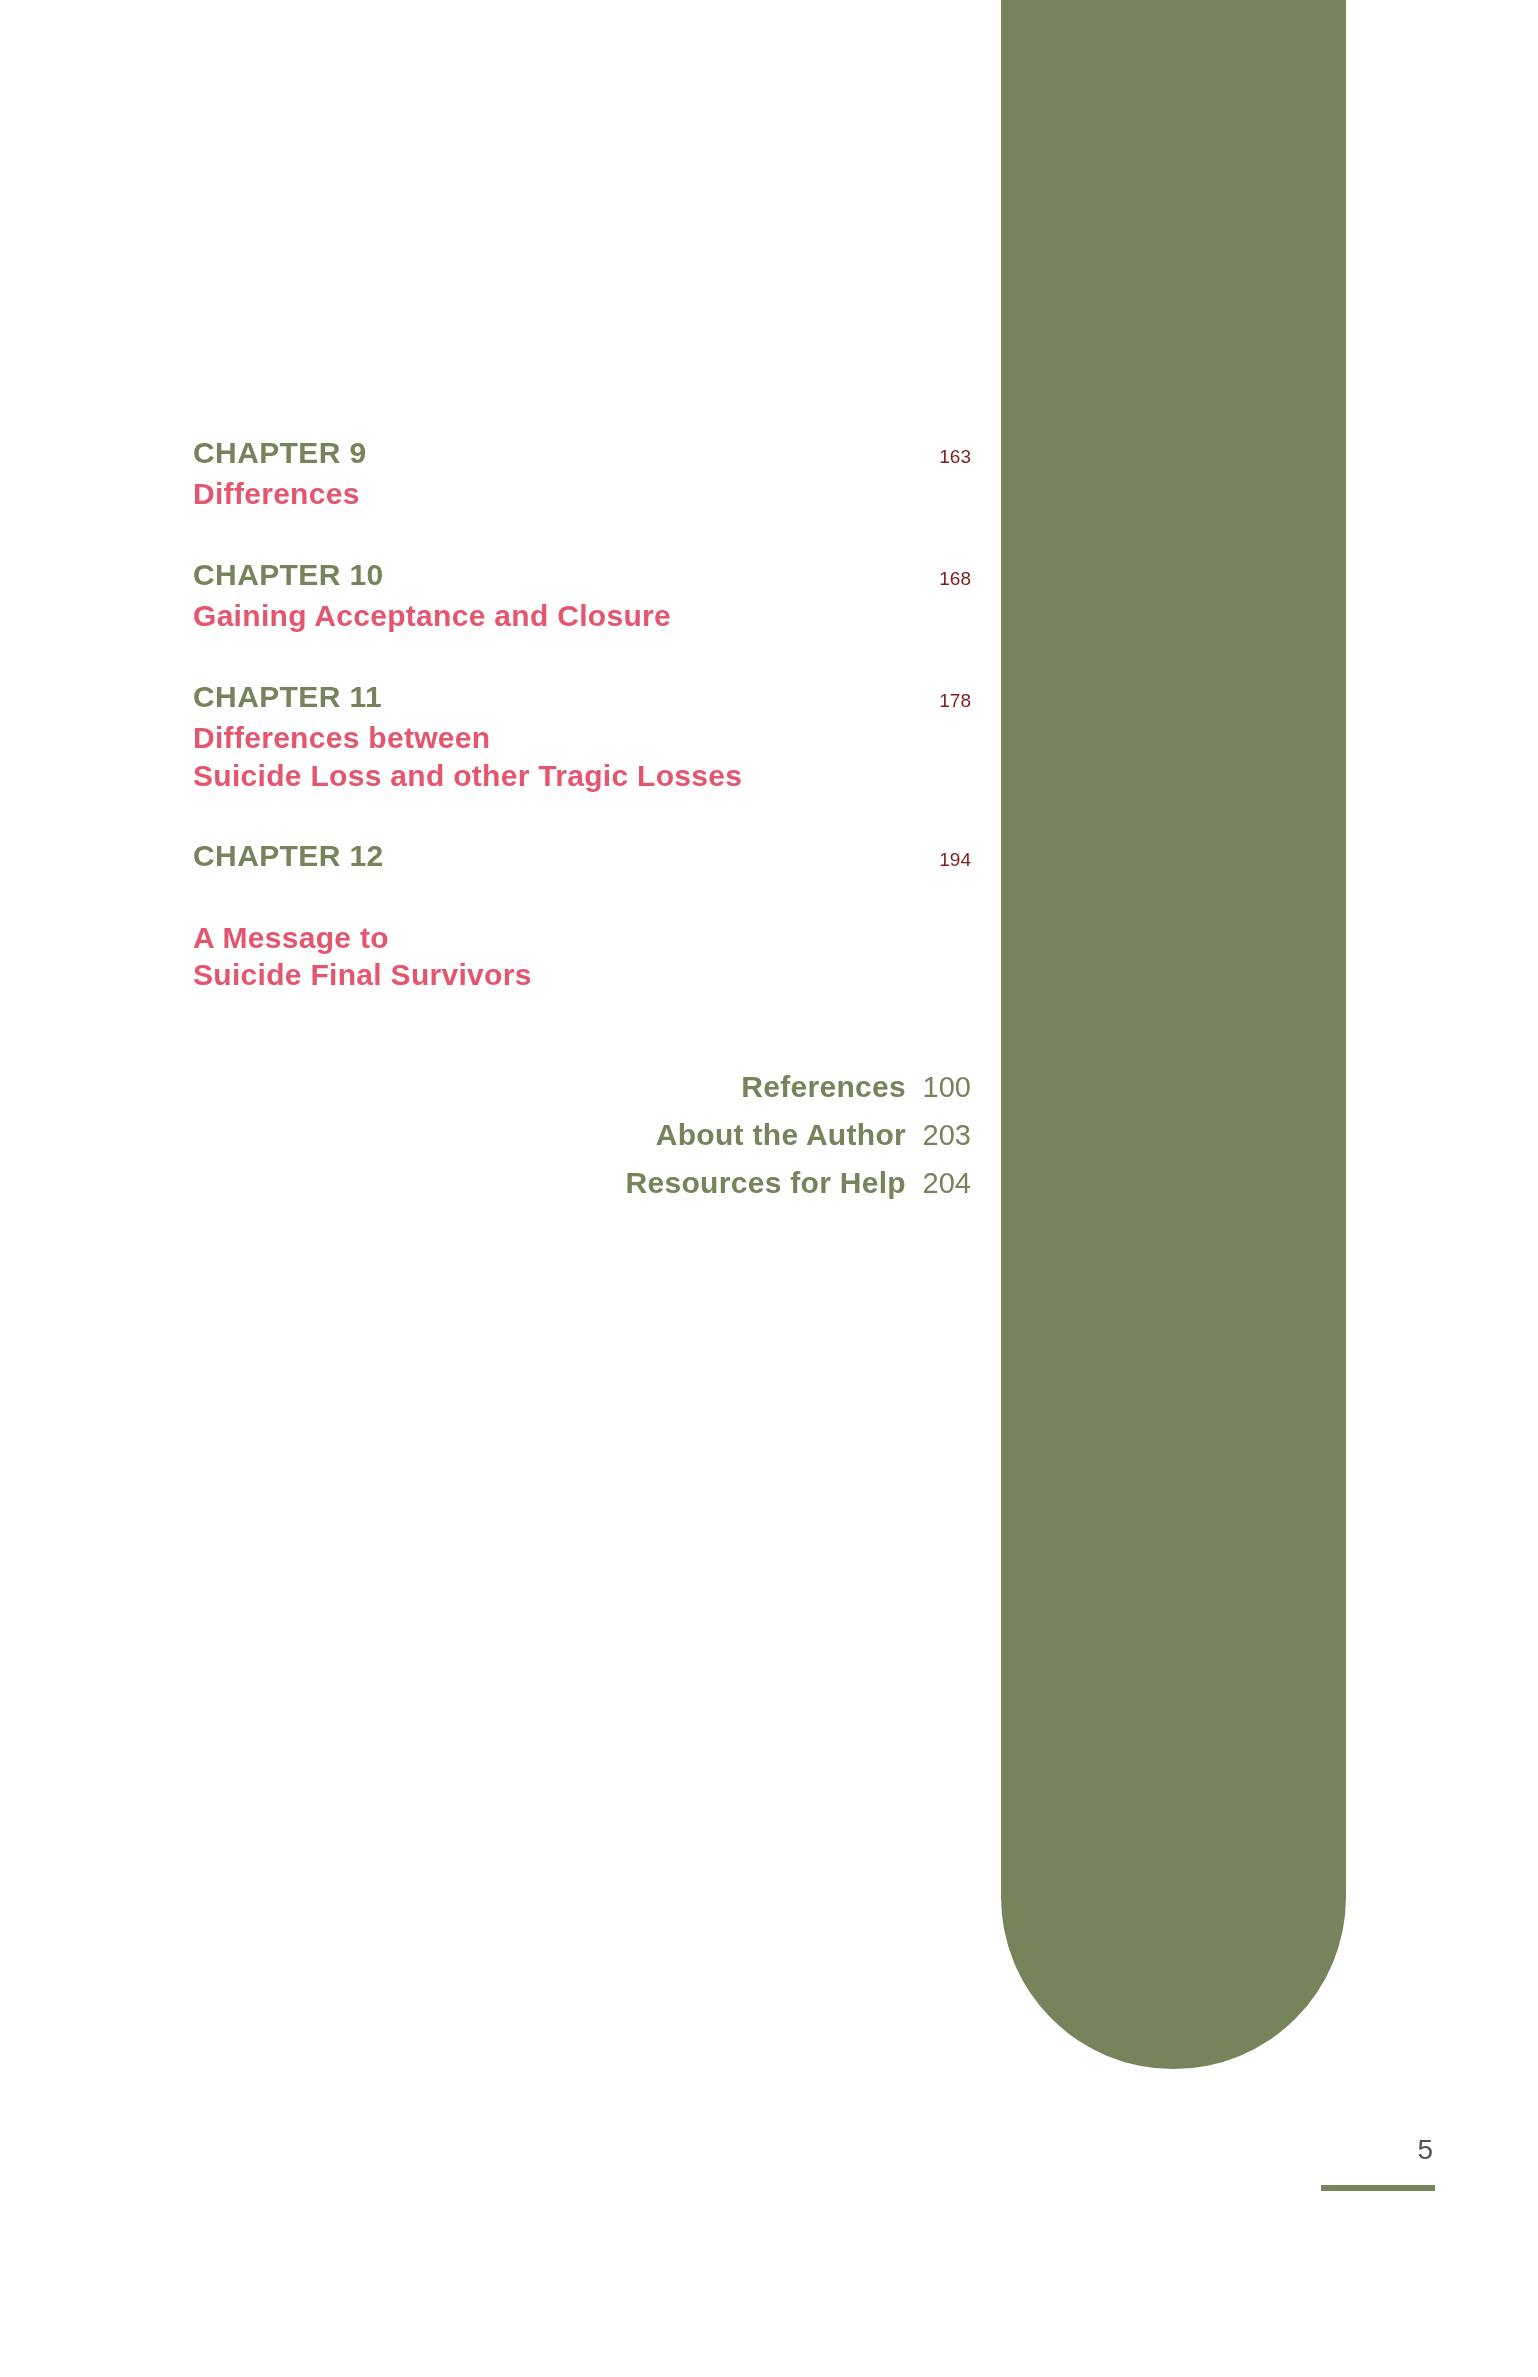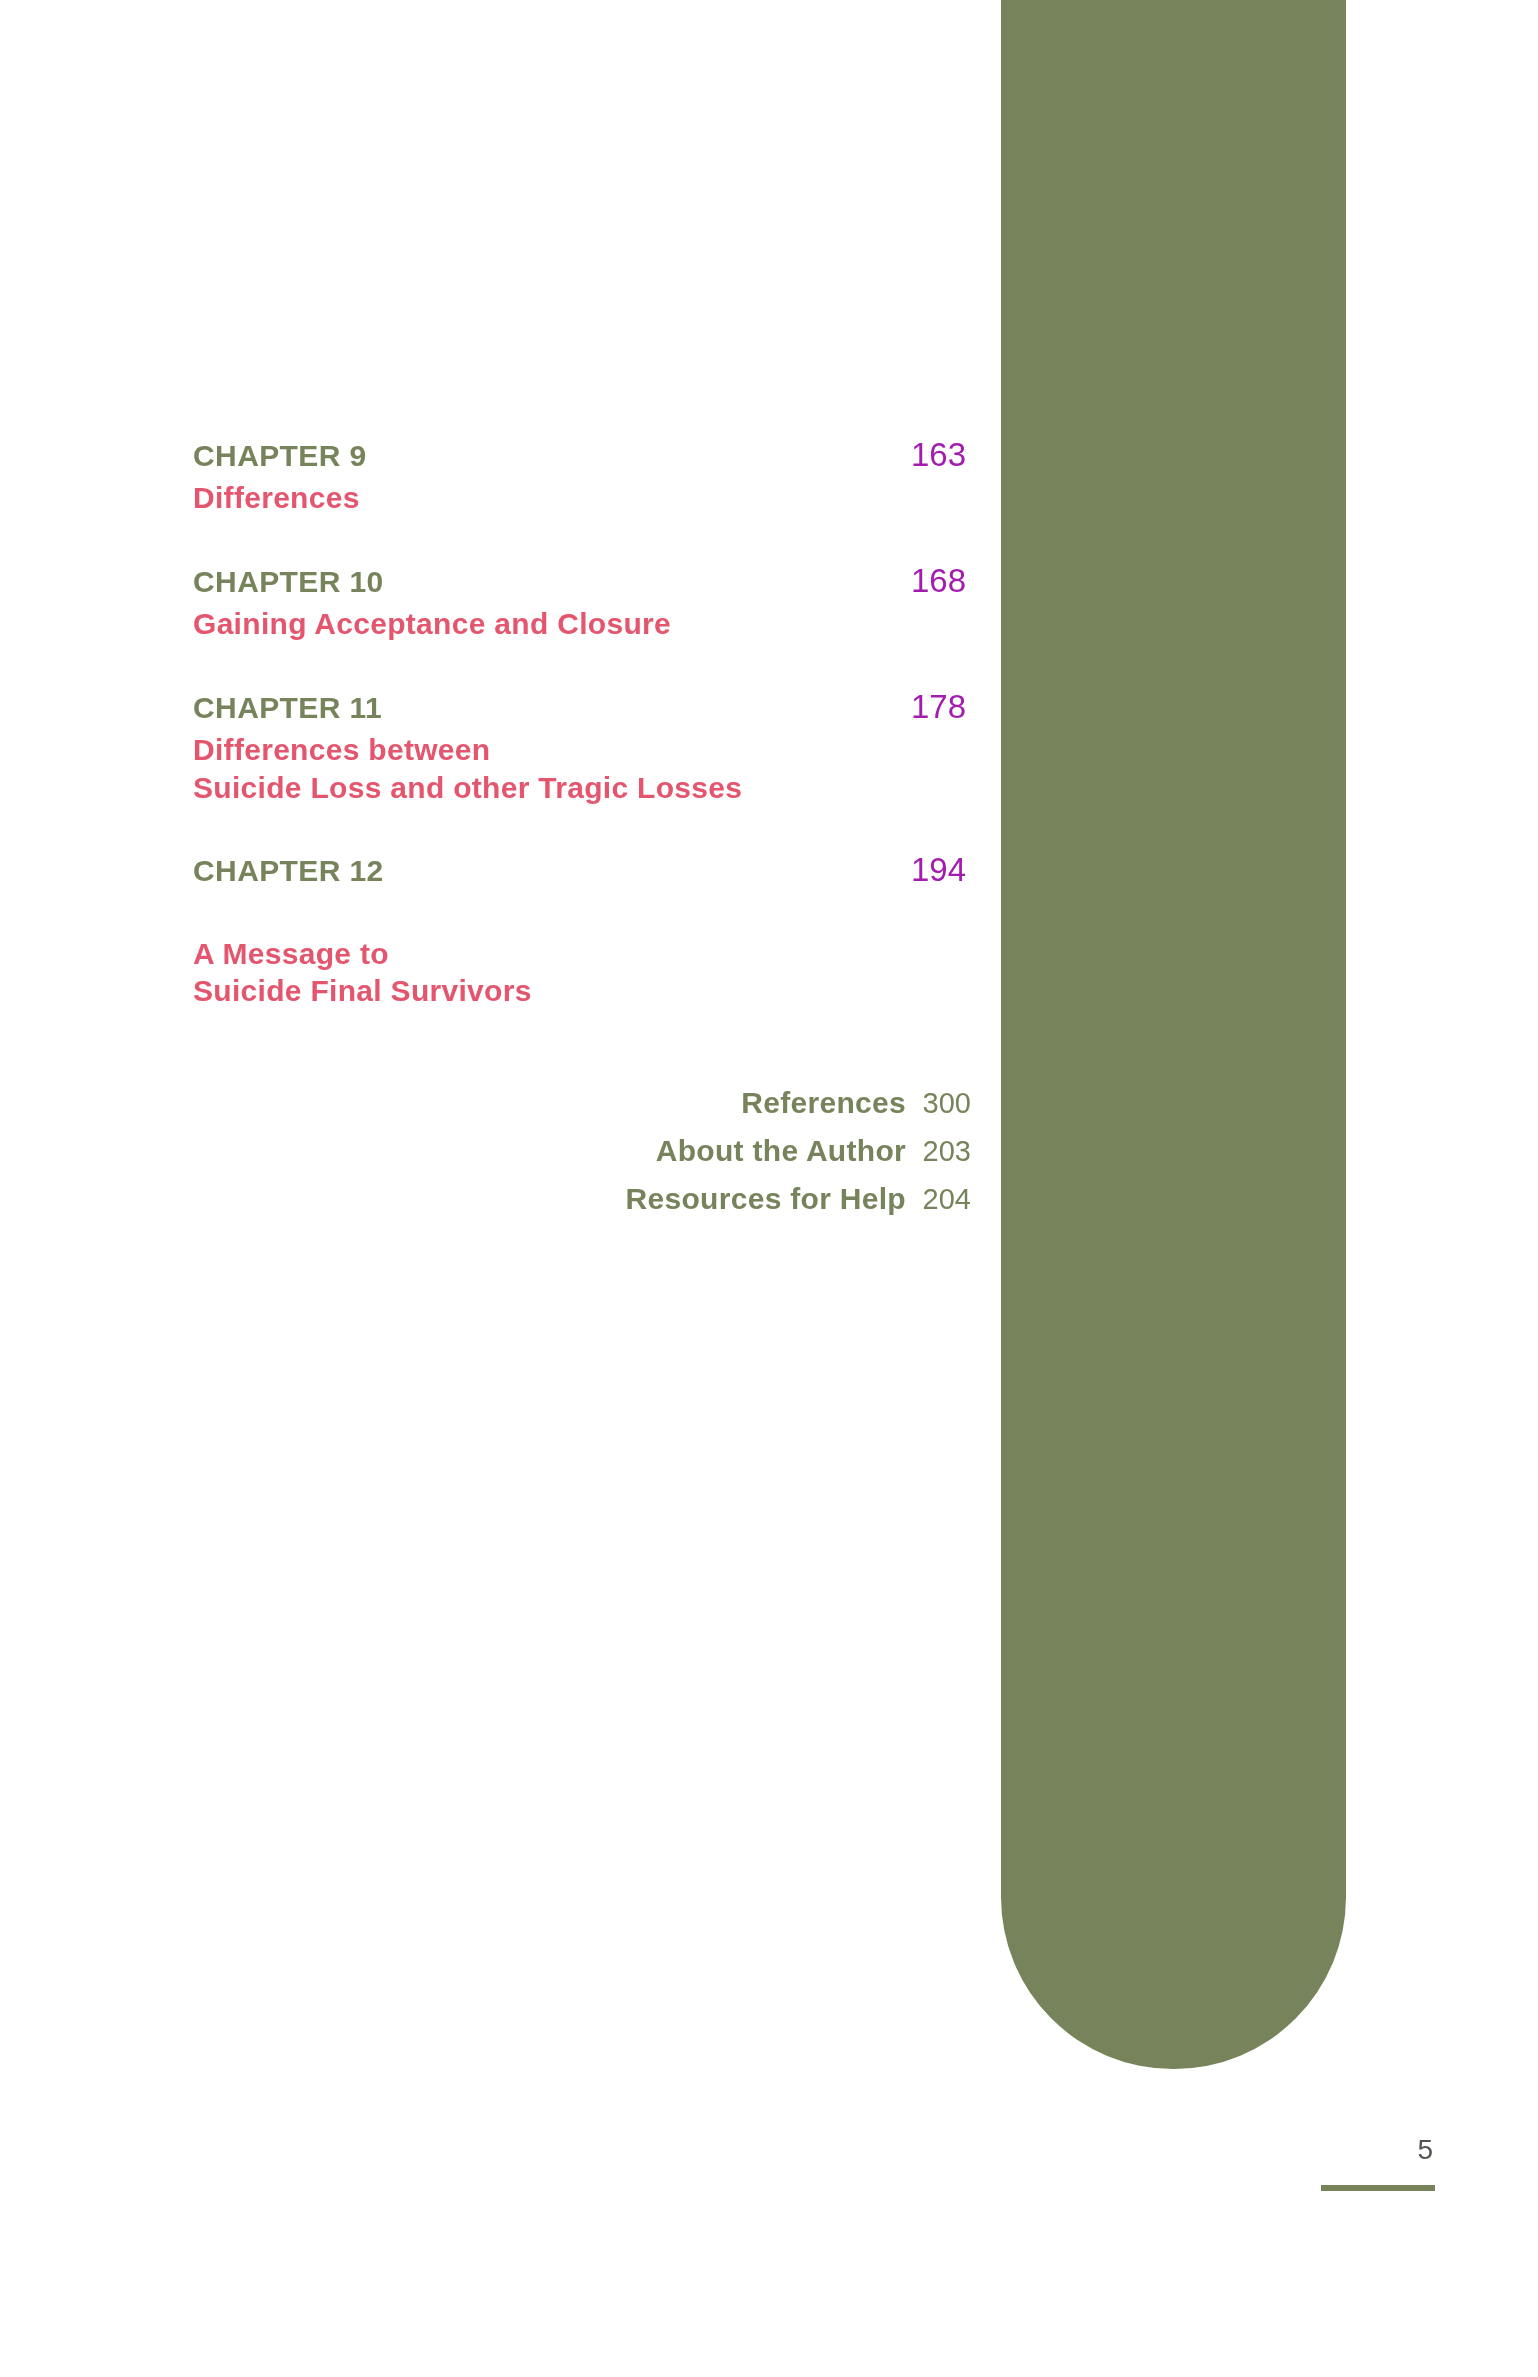--- a/index.html
+++ b/index.html
@@ -58,26 +58,26 @@
   .chapter-label {
     color: #77845b;
     font-size: 30px;
     font-weight: bold;
     letter-spacing: 0.4px;
     line-height: 1.35;
     white-space: nowrap;
   }
 
   .page-num {
-    color: #a21caf;
-    font-size: 33px;
+    color: #7f1d1d;
+    font-size: 19px;
     font-weight: normal;
     line-height: 1.35;
     white-space: nowrap;
-    text-align: center;
+    text-align: right;
     min-width: 65px;
   }
 
   .chapter-title {
     color: #e4566e;
     font-size: 30px;
     font-weight: bold;
     line-height: 1.25;
     letter-spacing: 0.3px;
     margin-top: 1.9px;
@@ -174,21 +174,21 @@
     </div>
 
     <div class="entry">
       <div class="chapter-title" style="white-space: pre-line;">A Message to
 Suicide Final Survivors</div>
     </div>
 
     <div class="back-matter">
       <div class="back-row">
         <span class="back-label">References</span>
-        <span class="back-num">300</span>
+        <span class="back-num">100</span>
       </div>
       <div class="back-row">
         <span class="back-label">About the Author</span>
         <span class="back-num">203</span>
       </div>
       <div class="back-row">
         <span class="back-label">Resources for Help</span>
         <span class="back-num">204</span>
       </div>
     </div>

